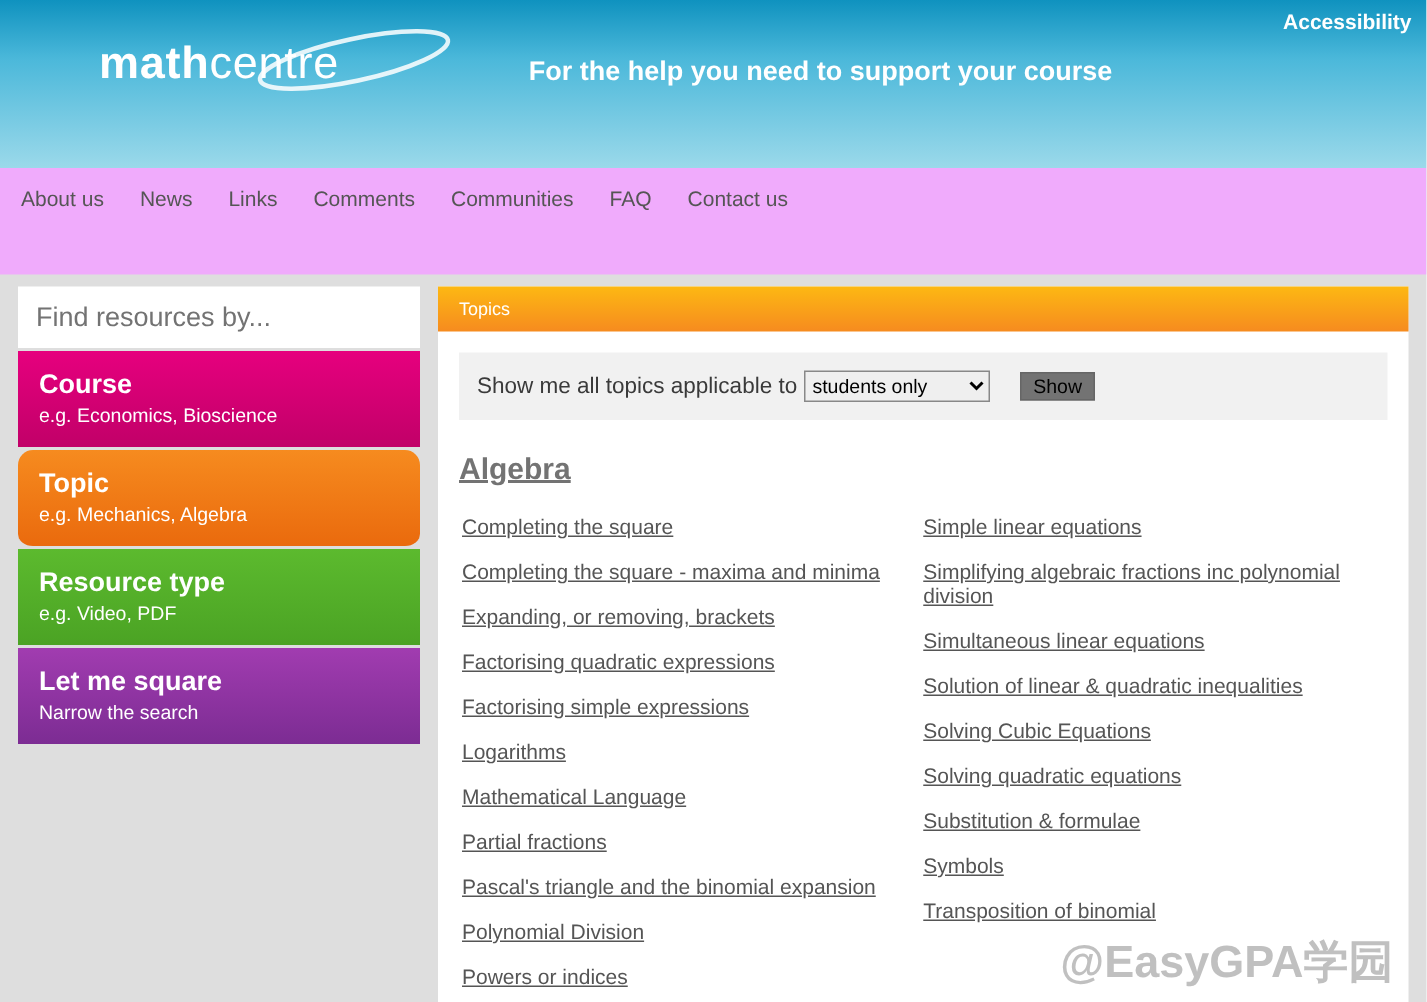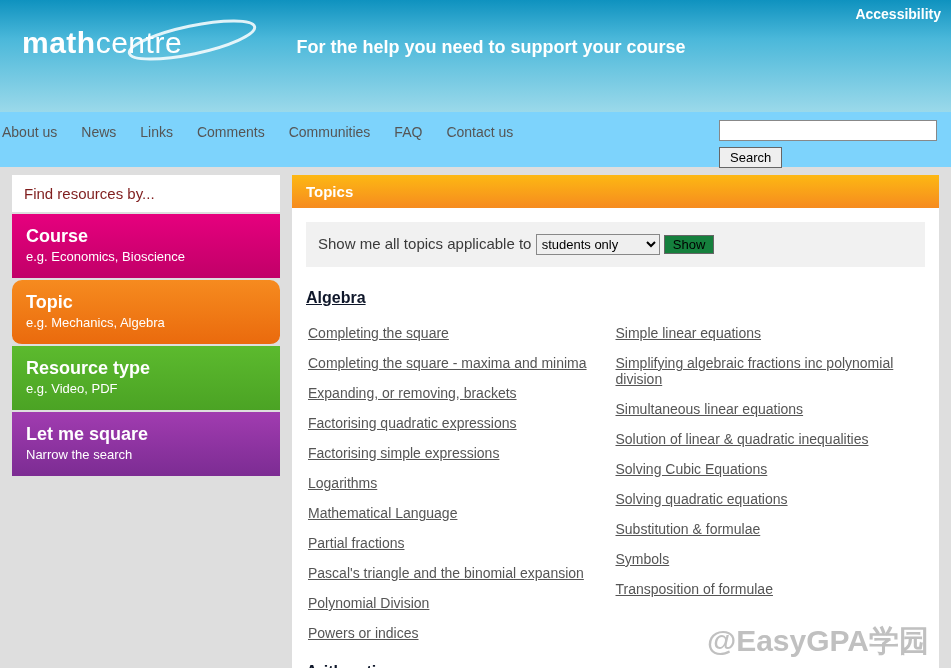--- a/index.html
+++ b/index.html
@@ -25,20 +25,21 @@
   font-size: 14px;
   font-weight: bold;
   cursor: pointer;
 }
 .logo-area {
   display: inline-block;
   vertical-align: middle;
   position: relative;
   width: 238px;
   height: 62px;
+  margin-left: 44px;
 }
 .logo-text {
   color: #ffffff;
   font-size: 30px;
   letter-spacing: 0.5px;
   position: relative;
   top: 14px;
 }
 .logo-text .bold { font-weight: bold; }
 .logo-swoosh {
@@ -47,29 +48,29 @@
   left: 100px;
   width: 140px;
   height: 48px;
 }
 .tagline {
   color: #ffffff;
   font-size: 18px;
   font-weight: bold;
   display: inline-block;
   vertical-align: middle;
-  margin-left: 32px;
+  margin-left: 44px;
   position: relative;
   top: 4px;
 }
 .navbar {
-  background: #7dd3fc;
-  height: 55px;
-  position: relative;
-  padding-left: 2px;
+  background: #f0abfc;
+  height: 71px;
+  position: relative;
+  padding-left: 14px;
 }
 .nav-links {
   display: flex;
   gap: 24px;
   padding-top: 12px;
 }
 .nav-links span {
   color: #555555;
   font-size: 14px;
   cursor: pointer;
@@ -100,22 +101,22 @@
   display: flex;
   padding: 8px 12px 0 12px;
   gap: 12px;
 }
 .sidebar {
   width: 268px;
 }
 .find-header {
   background: #ffffff;
   padding: 10px 12px;
-  font-size: 15px;
-  color: #7f1d1d;
+  font-size: 18px;
+  color: #737373;
   border-bottom: 2px solid #dedede;
 }
 .sidebar-item {
   padding: 12px 14px 14px 14px;
   color: #ffffff;
   border-bottom: 2px solid #dedede;
   cursor: pointer;
 }
 .sidebar-item h3 { font-size: 18px; font-weight: bold; margin-bottom: 2px; }
 .sidebar-item .sub { font-size: 13px; }
@@ -124,53 +125,53 @@
 .si-green { background: linear-gradient(to bottom, #5cba2e 0%, #4ba324 100%); }
 .si-purple { background: linear-gradient(to bottom, #a13cb0 0%, #7c2c93 100%); }
 .main {
   flex: 1;
   background: #ffffff;
   padding-bottom: 20px;
 }
 .topics-bar {
   background: linear-gradient(to bottom, #fdb813 0%, #f68b1f 100%);
   color: #ffffff;
-  font-size: 15px;
+  font-size: 12px;
   padding: 8px 14px;
-  font-weight: bold;
+  font-weight: normal;
 }
 .filter-bar {
   margin: 14px;
   background: #f1f1f1;
   padding: 12px 12px;
   font-size: 15px;
   color: #3a3a3a;
 }
 .filter-bar select {
   font-family: Arial, sans-serif;
   font-size: 13px;
   border: 1px solid #888;
   padding: 1px;
   width: 124px;
 }
 .filter-bar button {
   font-family: Arial, sans-serif;
   font-size: 13px;
   padding: 1px 8px;
   border: 1px solid #666;
-  background: #15803d;
-  margin-left: 0;
+  background: #737373;
+  margin-left: 16px;
   cursor: pointer;
 }
 .section {
   padding: 8px 14px 4px 14px;
 }
 .section h2 {
-  color: #0f172a;
-  font-size: 16px;
+  color: #737373;
+  font-size: 20px;
   text-decoration: underline;
   margin-bottom: 14px;
 }
 .columns {
   display: flex;
   padding: 0 16px;
   font-size: 14px;
 }
 .col {
   flex: 1;
@@ -210,24 +211,20 @@
 
 <div class="navbar">
   <div class="nav-links">
     <span>About us</span>
     <span>News</span>
     <span>Links</span>
     <span>Comments</span>
     <span>Communities</span>
     <span>FAQ</span>
     <span>Contact us</span>
-  </div>
-  <div class="search-area">
-    <input class="search-input" type="text" style="">
-    <button class="search-btn">Search</button>
   </div>
 </div>
 
 <div class="content">
   <div class="sidebar">
     <div class="find-header">Find resources by...</div>
     <div class="sidebar-item si-pink">
       <h3>Course</h3>
       <div class="sub">e.g. Economics, Bioscience</div>
     </div>
@@ -274,21 +271,21 @@
       </div>
       <div class="col">
         <a>Simple linear equations</a>
         <a>Simplifying algebraic fractions inc polynomial division</a>
         <a>Simultaneous linear equations</a>
         <a>Solution of linear &amp; quadratic inequalities</a>
         <a>Solving Cubic Equations</a>
         <a>Solving quadratic equations</a>
         <a>Substitution &amp; formulae</a>
         <a>Symbols</a>
-        <a>Transposition of formulae</a>
+        <a>Transposition of binomial</a>
       </div>
     </div>
 
     <div class="section">
       <h2>Arithmetic</h2>
     </div>
   </div>
 </div>
 
 <div class="watermark">@EasyGPA学园</div>

